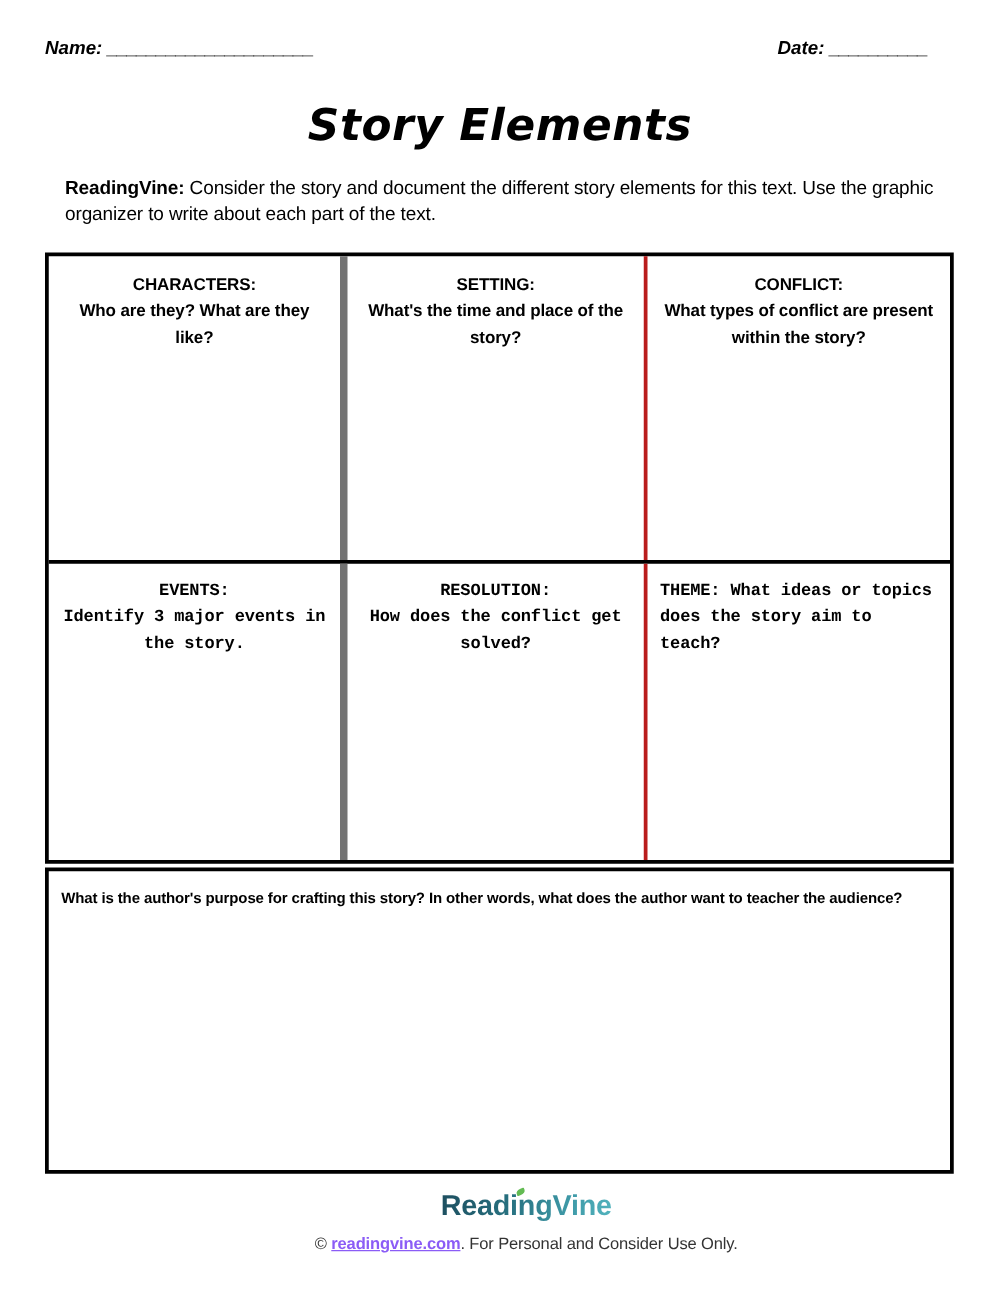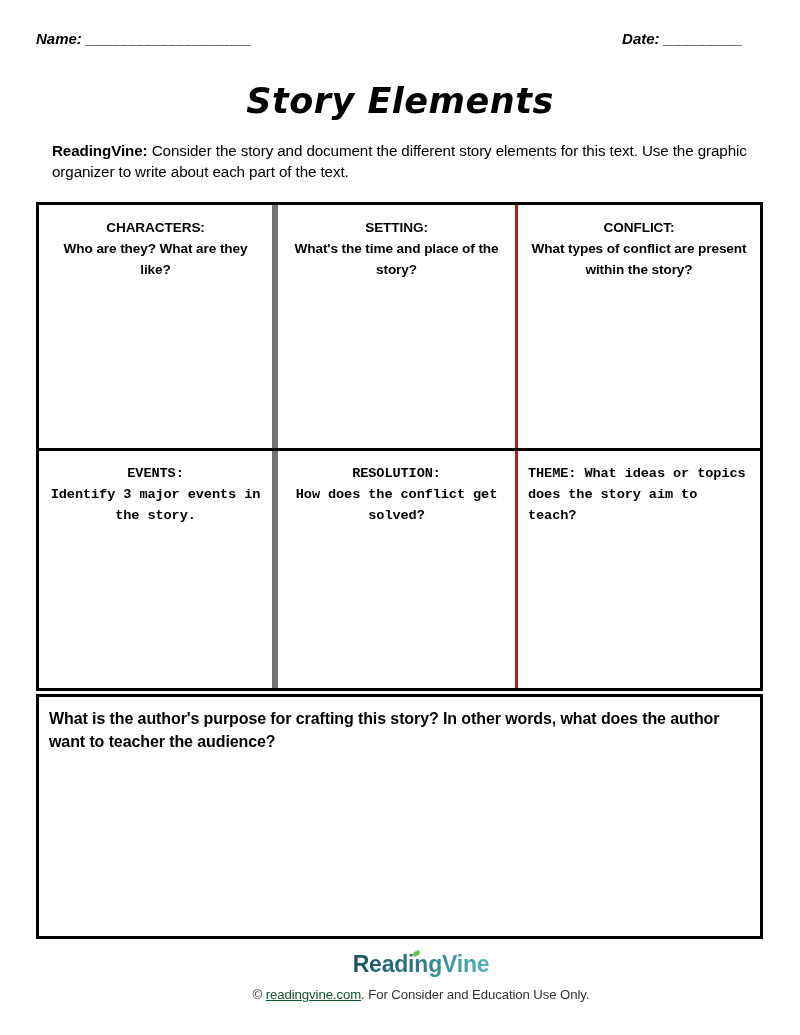--- a/index.html
+++ b/index.html
@@ -128,21 +128,21 @@
     position: absolute;
     left: 36px;
     top: 694px;
     width: 727px;
     height: 245px;
     border: 3px solid #000;
     box-sizing: border-box;
     padding: 10px 12px 0 10px;
   }
   .purpose-text {
-    font-size: 16px;
+    font-size: 12px;
     font-weight: bold;
     line-height: 23px;
     text-align: left;
     letter-spacing: -0.1px;
   }
 
   
   .footer {
     position: absolute;
     left: 0;
@@ -176,22 +176,23 @@
     -webkit-text-fill-color: #63bb53;
   }
   .copyright {
     margin-top: 8px;
     font-size: 13.2px;
     line-height: 18px;
     color: #333333;
     letter-spacing: -0.1px;
   }
   .copyright .link {
-    color: #14532d;
+    color: #8b5cf6;
     text-decoration: underline;
+    font-weight: bold;
   }
 </style>
 </head>
 <body>
 
 <div class="page">
 
   <div class="header-row">
     <div class="field">
       <span class="field-label">Name:</span>
@@ -255,17 +256,17 @@
   <div class="purpose-box">
     <div class="purpose-text">What is the author's purpose for crafting this story? In other words, what does the author want to teacher the audience?</div>
   </div>
 
   <div class="footer">
     <div class="logo">
       <span>ReadingVine</span>
       <span class="logo-leaf"></span>
     </div>
     <div class="copyright">
-      <span>© </span><a class="link" href="#">readingvine.com</a><span>. For Consider and Education Use Only.</span>
+      <span>© </span><a class="link" href="#">readingvine.com</a><span>. For Personal and Consider Use Only.</span>
     </div>
   </div>
 
 </div>
 
 </body></html>

